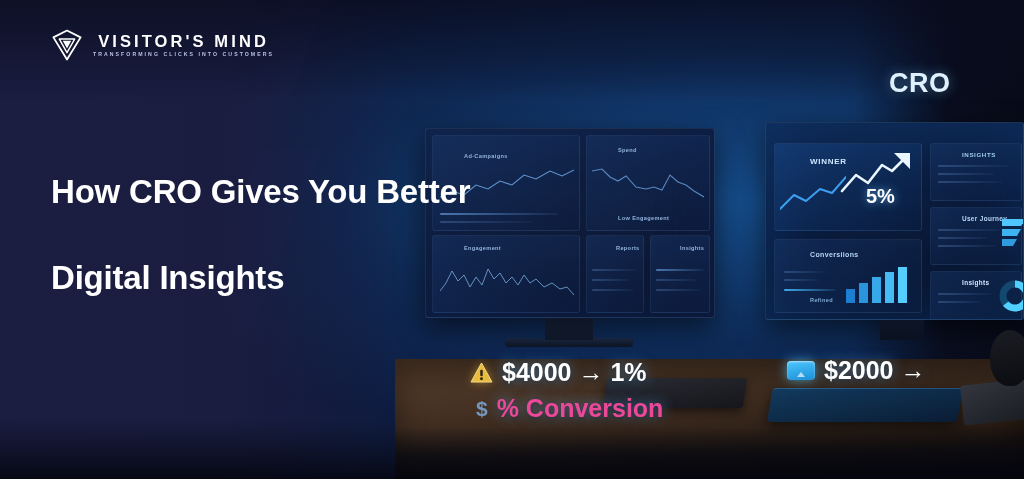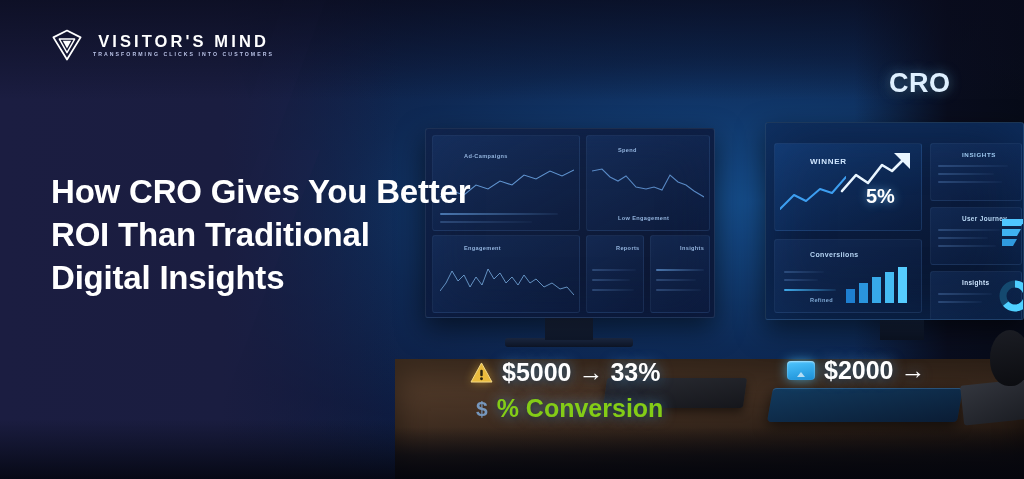--- a/index.html
+++ b/index.html
@@ -89,21 +89,21 @@
 
   
   .stats { position:absolute; inset:0; z-index:50; }
   .stat-row { position:absolute; display:flex; align-items:center; gap:9px; white-space:nowrap; }
   .stat-l1 { left:470px; top:358px; }
   .stat-l2 { left:476px; top:394px; }
   .stat-r1 { left:787px; top:356px; }
   .stat-r2 { left:789px; top:392px; }
   .stat-txt { font-size:25px; font-weight:700; color:#ffffff;
     text-shadow:0 0 13px rgba(110,190,255,.65), 0 2px 6px rgba(0,0,0,.6); }
-  .stat-txt.cy { color:#84cc16; }
+  .stat-txt.cy { color:#ec4899; }
   .dollar-dim { font-size:21px; font-weight:700; color:#7fa9d8; opacity:.85; }
 
   .warn-ico { width:23px; height:21px; flex:none; filter:drop-shadow(0 0 5px rgba(255,200,60,.45)); }
   .badge-ico { width:28px; height:19px; flex:none; border-radius:4px;
     background:linear-gradient(170deg,#4fc6ff,#1b8fd6);
     box-shadow:0 0 12px rgba(80,200,255,.7), inset 0 1px 2px rgba(255,255,255,.55);
     display:flex; align-items:flex-end; justify-content:center; padding-bottom:3px; }
   .badge-ico i { width:0;height:0;border-left:4px solid transparent;border-right:4px solid transparent;
     border-bottom:5px solid rgba(255,255,255,.65); display:block; }
 
@@ -269,21 +269,21 @@
   <div class="lbl-cro">CRO</div>
 
   <div class="stats">
 
     <div class="stat-row stat-l1">
       <svg class="warn-ico" viewBox="0 0 24 22">
         <path d="M12 1 L23 21 H1 Z" fill="#e9bb3e" stroke="#f6dd8d" stroke-width="1" stroke-linejoin="round"></path>
         <rect x="10.7" y="8" width="2.6" height="7" rx="1.2" fill="#2a2410"></rect>
         <circle cx="12" cy="17.6" r="1.5" fill="#2a2410"></circle>
       </svg>
-      <span class="stat-txt">$5000 → 33%</span>
+      <span class="stat-txt">$4000 → 1%</span>
     </div>
 
     <div class="stat-row stat-l2">
       <span class="dollar-dim">$</span>
       <span class="stat-txt cy">% Conversion</span>
     </div>
 
     <div class="stat-row stat-r1">
       <span class="badge-ico">
           <i></i>
@@ -300,17 +300,17 @@
       <path d="M15 15 L20 24 L25 15 Z" fill="#ffffff"></path>
     </svg>
     <div class="logo-text">
       <div class="logo-name">VISITOR'S MIND</div>
       <div class="logo-tag">TRANSFORMING CLICKS INTO CUSTOMERS</div>
     </div>
   </div>
 
   <h1 class="headline">
     <span>How CRO Gives You Better</span><br>
-    <span>ROI Than Traditional</span><br>
+    <br>
     <span>Digital Insights</span>
   </h1>
 
 </div>
 
 </body></html>

